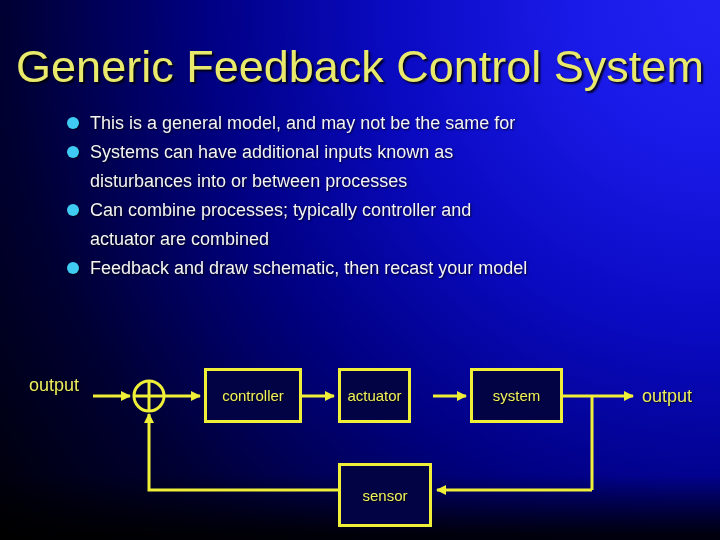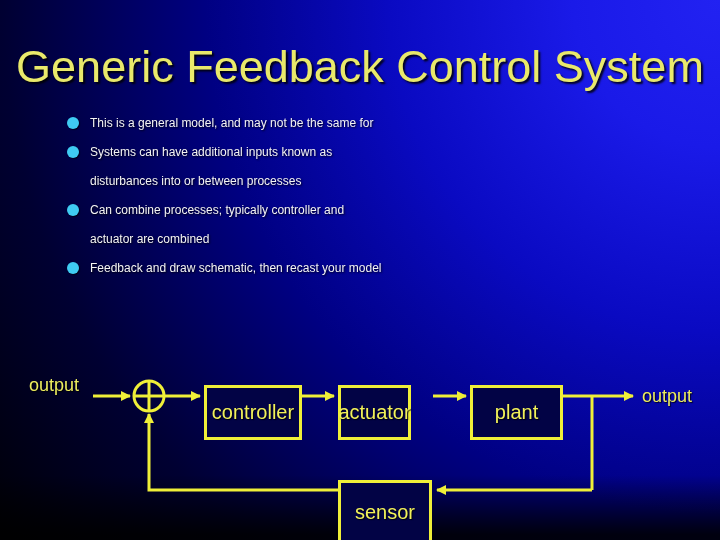--- a/index.html
+++ b/index.html
@@ -17,31 +17,31 @@
     text-shadow:2px 2px 2px rgba(0,0,0,0.85);
   }
   .bullets { position:absolute; top:109px; left:67px; }
   .bullet { display:flex; }
   .dot {
     flex:0 0 12px; width:12px; height:12px; border-radius:50%;
     background:#3fcbf2; margin:8px 11px 0 0;
     box-shadow:1px 1px 1px rgba(0,0,0,0.6);
   }
   .btxt {
-    font-size:12px; line-height:29px; color:#f4f4f4;
+    font-size:18px; line-height:29px; color:#f4f4f4;
     text-shadow:1px 1px 2px rgba(0,0,0,0.8);
   }
   .bline { display:block; white-space:nowrap; }
 
   .wires { position:absolute; left:0; top:0; width:720px; height:540px; }
   .block {
     position:absolute; box-sizing:border-box;
     border:3px solid #efef38; background:#020345; color:#f1f15a;
     display:flex; align-items:center; justify-content:center;
-    font-size:20px; text-shadow:1px 1px 1px rgba(0,0,0,0.8);margin-top:17px;
+    font-size:15px; text-shadow:1px 1px 1px rgba(0,0,0,0.8);
   }
   #blk-controller { left:204px; top:368px; width:98px; height:55px; }
   #blk-actuator   { left:338px; top:368px; width:73px; height:55px; }
   #blk-plant      { left:470px; top:368px; width:93px; height:55px; }
   #blk-sensor     { left:338px; top:463px; width:94px; height:64px; }
 
   .io-label {
     position:absolute; color:#eded5e; font-size:18px;
     text-shadow:1px 1px 1px rgba(0,0,0,0.8);
   }
@@ -112,21 +112,21 @@
     <span class="io-line">output</span>
   </div>
 
   <div class="block" id="blk-controller">
     <span>controller</span>
   </div>
   <div class="block" id="blk-actuator">
     <span>actuator</span>
   </div>
   <div class="block" id="blk-plant">
-    <span>plant</span>
+    <span>system</span>
   </div>
   <div class="block" id="blk-sensor">
     <span>sensor</span>
   </div>
 
   <div class="io-label" id="lbl-output">output</div>
 
 </div>
 
 </body></html>

